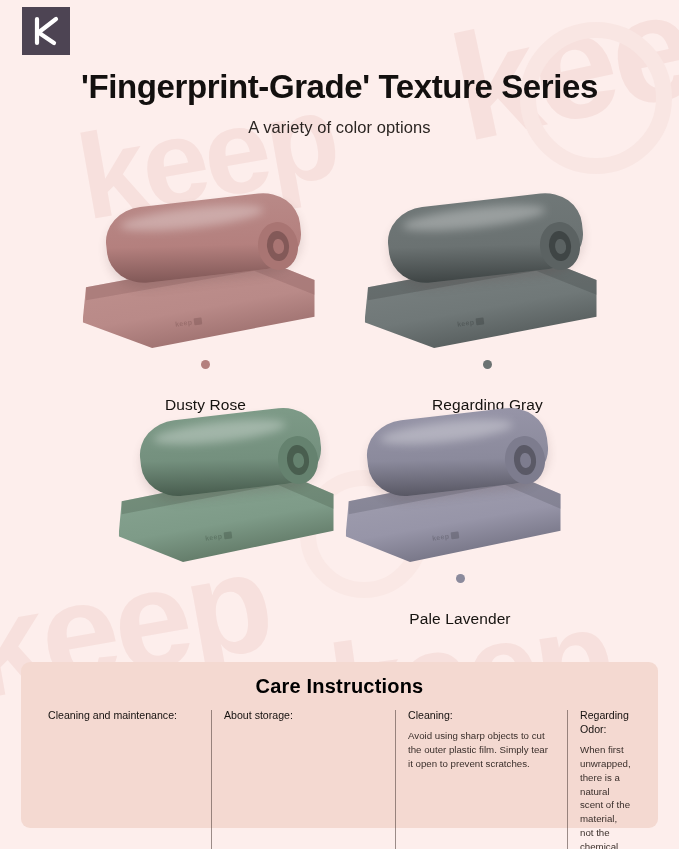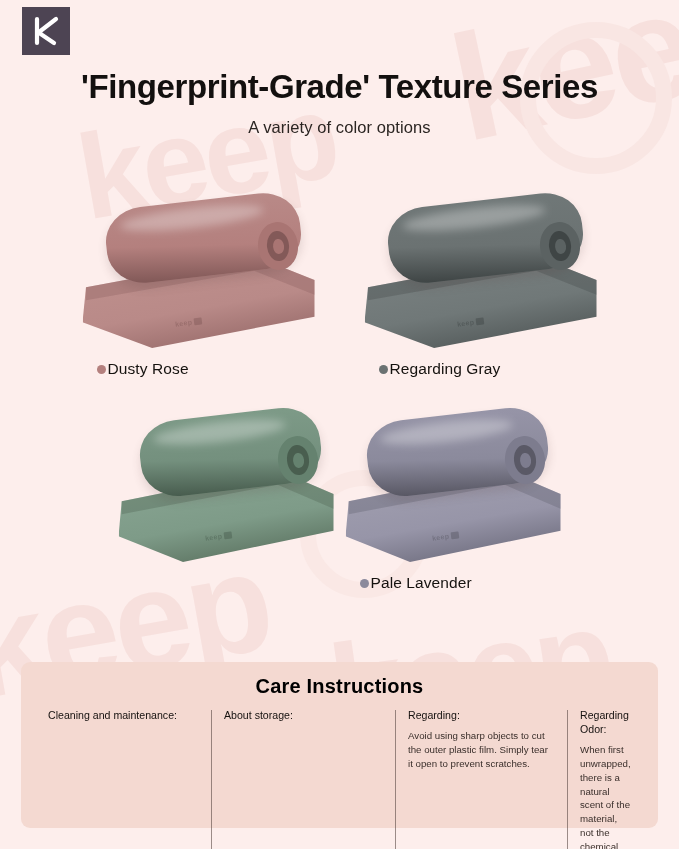--- a/index.html
+++ b/index.html
@@ -65,22 +65,22 @@
   .rollend .r2{position:absolute;left:22%;top:18%;width:56%;height:64%;
         border-radius:50%;opacity:.85;}
   .rollend .r3{position:absolute;left:38%;top:35%;width:26%;height:32%;
         border-radius:50%;}
   .brand{position:absolute;left:40%;bottom:30px;font-size:7px;
         font-weight:700;letter-spacing:.3px;transform:rotate(-7deg);
         opacity:.42;display:flex;align-items:center;gap:2px;}
   .brand .bk{display:inline-block;width:8px;height:7px;border-radius:1px;}
 
   
-  .label{display:flex;align-items:center;gap:2px;margin-top:4px;
-         padding-left:14px;}
+  .label{display:flex;align-items:center;gap:27px;margin-top:4px;
+         padding-left:14px;flex-direction:column;}
   .dot{width:9px;height:9px;border-radius:50%;flex:none;}
   .lname{font-size:15.5px;color:#15120f;letter-spacing:.1px;}
 
   
   .care{position:absolute;left:21px;top:662px;width:637px;height:166px;
         background:#f4d9d1;border-radius:9px;}
   .care-title{text-align:center;font-size:20px;color:#000000;
               padding-top:13px;letter-spacing:.2px;font-weight:bold;}
   .cols{display:flex;padding:10px 14px 0 14px;}
   .col{position:relative;padding:0 13px;flex:1;}
@@ -207,21 +207,21 @@
 <div class="care">
   <div class="care-title">Care Instructions</div>
   <div class="cols" id="carecols">
       <div class="col c1">
         <div class="ch">Cleaning and maintenance:</div>
       </div>
       <div class="col c2">
         <div class="ch">About storage:</div>
       </div>
       <div class="col c3">
-        <div class="ch">Regarding:</div>
+        <div class="ch">Cleaning:</div>
         <div class="cb">Avoid using sharp objects to cut the outer plastic film. Simply tear it open to prevent scratches.</div>
       </div>
       <div class="col c4">
         <div class="ch">Regarding Odor:</div>
         <div class="cb">When first unwrapped, there is a natural scent of the material, not the chemical fragrances. If you are sensitive to odors, we recommend airing it out for a while before use.</div>
       </div>
     </div>
 </div>
 
 </body></html>

